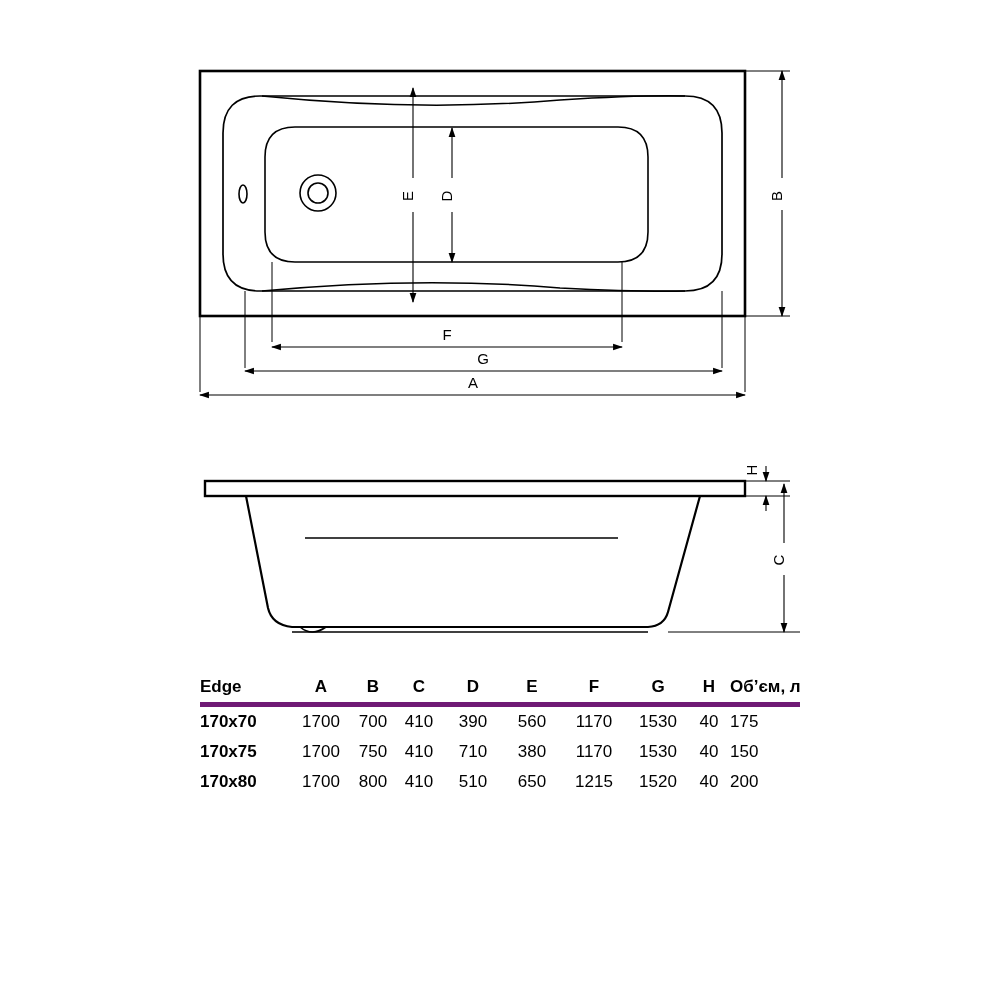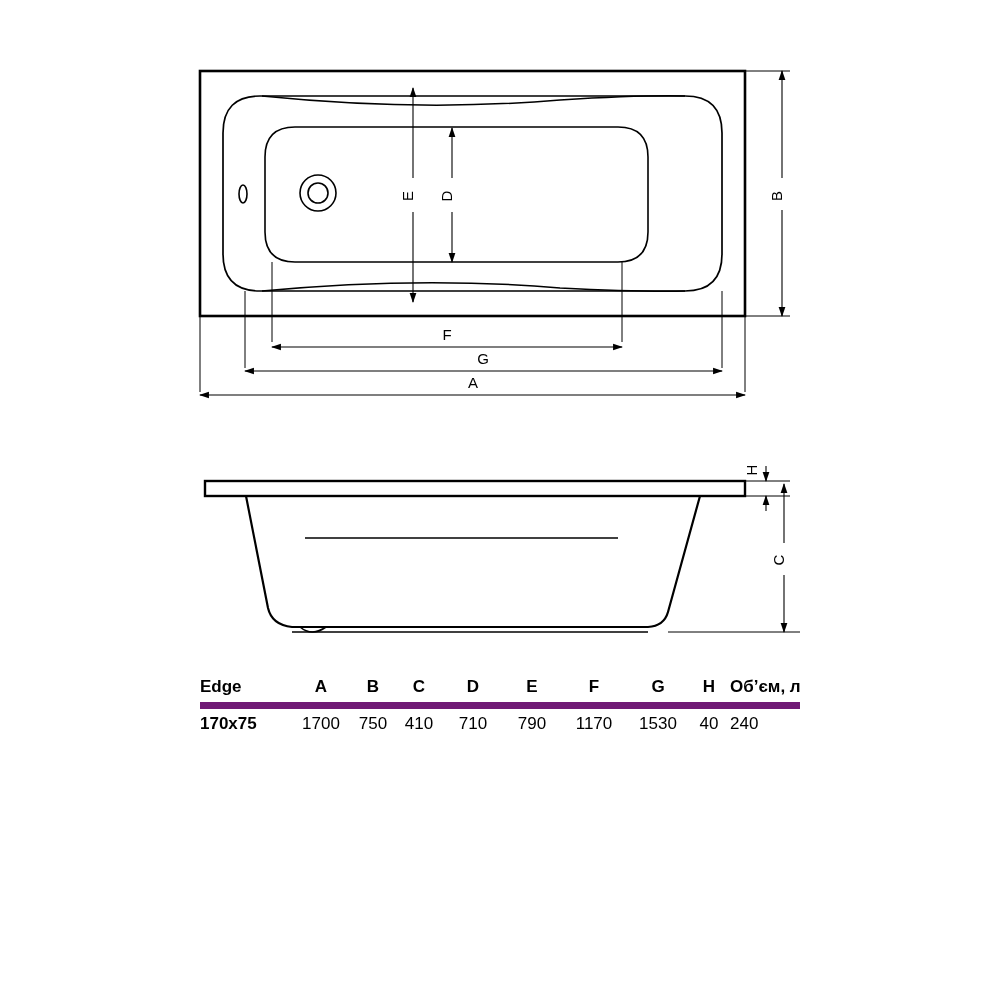--- a/index.html
+++ b/index.html
@@ -31,21 +31,21 @@
     font-size:17px;
     line-height:30px;
     height:30px;
     white-space:nowrap;
   }
   table.spec thead th{
     font-weight:bold;
     font-size:17px;
   }
   table.spec thead tr{
-    border-bottom:7px solid #701a75;
+    border-bottom:5px solid #701a75;
   }
   th.c-model,td.c-model{width:92px;text-align:left;padding-left:12px;}
   th.c-a,td.c-a{width:58px;text-align:center;}
   th.c-b,td.c-b{width:46px;text-align:center;}
   th.c-c,td.c-c{width:46px;text-align:center;}
   th.c-d,td.c-d{width:62px;text-align:center;}
   th.c-e,td.c-e{width:56px;text-align:center;}
   th.c-f,td.c-f{width:68px;text-align:center;}
   th.c-g,td.c-g{width:60px;text-align:center;}
   th.c-h,td.c-h{width:42px;text-align:center;}
@@ -161,28 +161,52 @@
           <th class="c-d">D</th>
           <th class="c-e">E</th>
           <th class="c-f">F</th>
           <th class="c-g">G</th>
           <th class="c-h">H</th>
           <th class="c-vol">Об’єм, л</th>
         </tr>
       </thead>
       <tbody>
         <tr>
+          <td class="c-model">170x70</td>
+          <td class="c-a">1700</td>
+          <td class="c-b">700</td>
+          <td class="c-c">410</td>
+          <td class="c-d">390</td>
+          <td class="c-e">560</td>
+          <td class="c-f">1170</td>
+          <td class="c-g">1530</td>
+          <td class="c-h">40</td>
+          <td class="c-vol">175</td>
+        </tr>
+        <tr>
           <td class="c-model">170x75</td>
           <td class="c-a">1700</td>
           <td class="c-b">750</td>
           <td class="c-c">410</td>
           <td class="c-d">710</td>
-          <td class="c-e">790</td>
+          <td class="c-e">380</td>
           <td class="c-f">1170</td>
           <td class="c-g">1530</td>
           <td class="c-h">40</td>
-          <td class="c-vol">240</td>
+          <td class="c-vol">150</td>
+        </tr>
+        <tr>
+          <td class="c-model">170x80</td>
+          <td class="c-a">1700</td>
+          <td class="c-b">800</td>
+          <td class="c-c">410</td>
+          <td class="c-d">510</td>
+          <td class="c-e">650</td>
+          <td class="c-f">1215</td>
+          <td class="c-g">1520</td>
+          <td class="c-h">40</td>
+          <td class="c-vol">200</td>
         </tr>
       </tbody>
     </table>
   </div>
 
 </div>
 
 </body></html>

